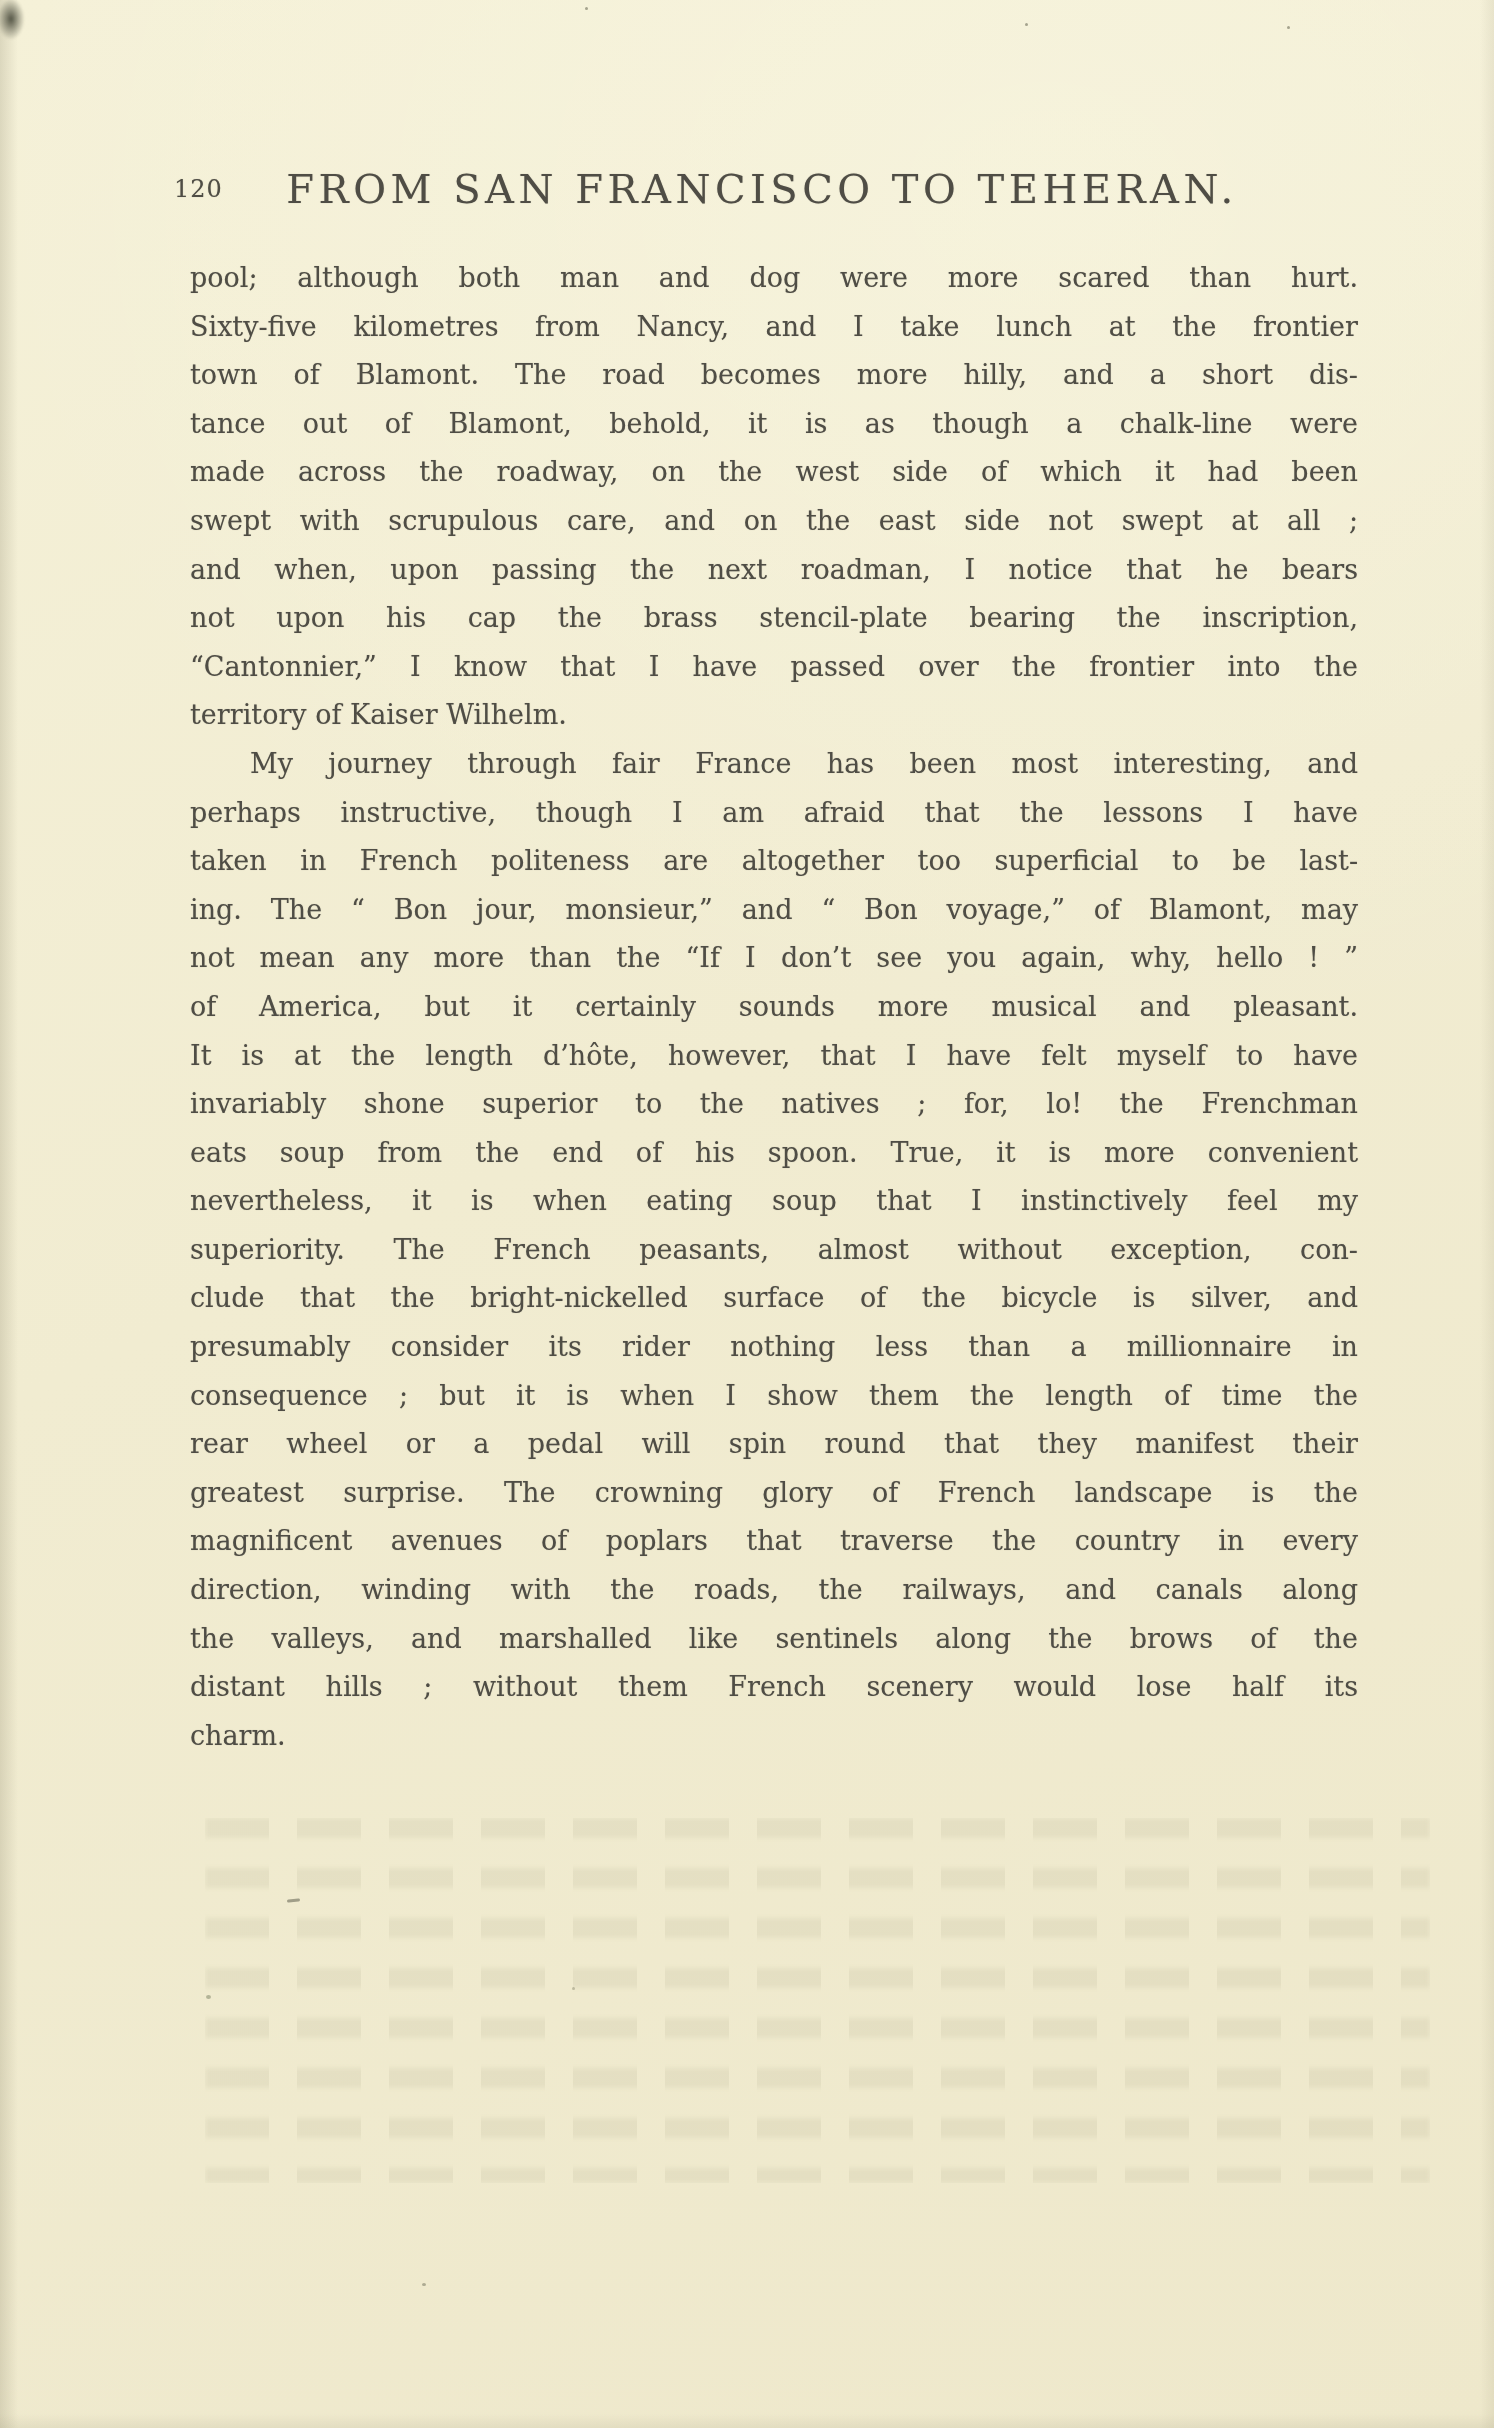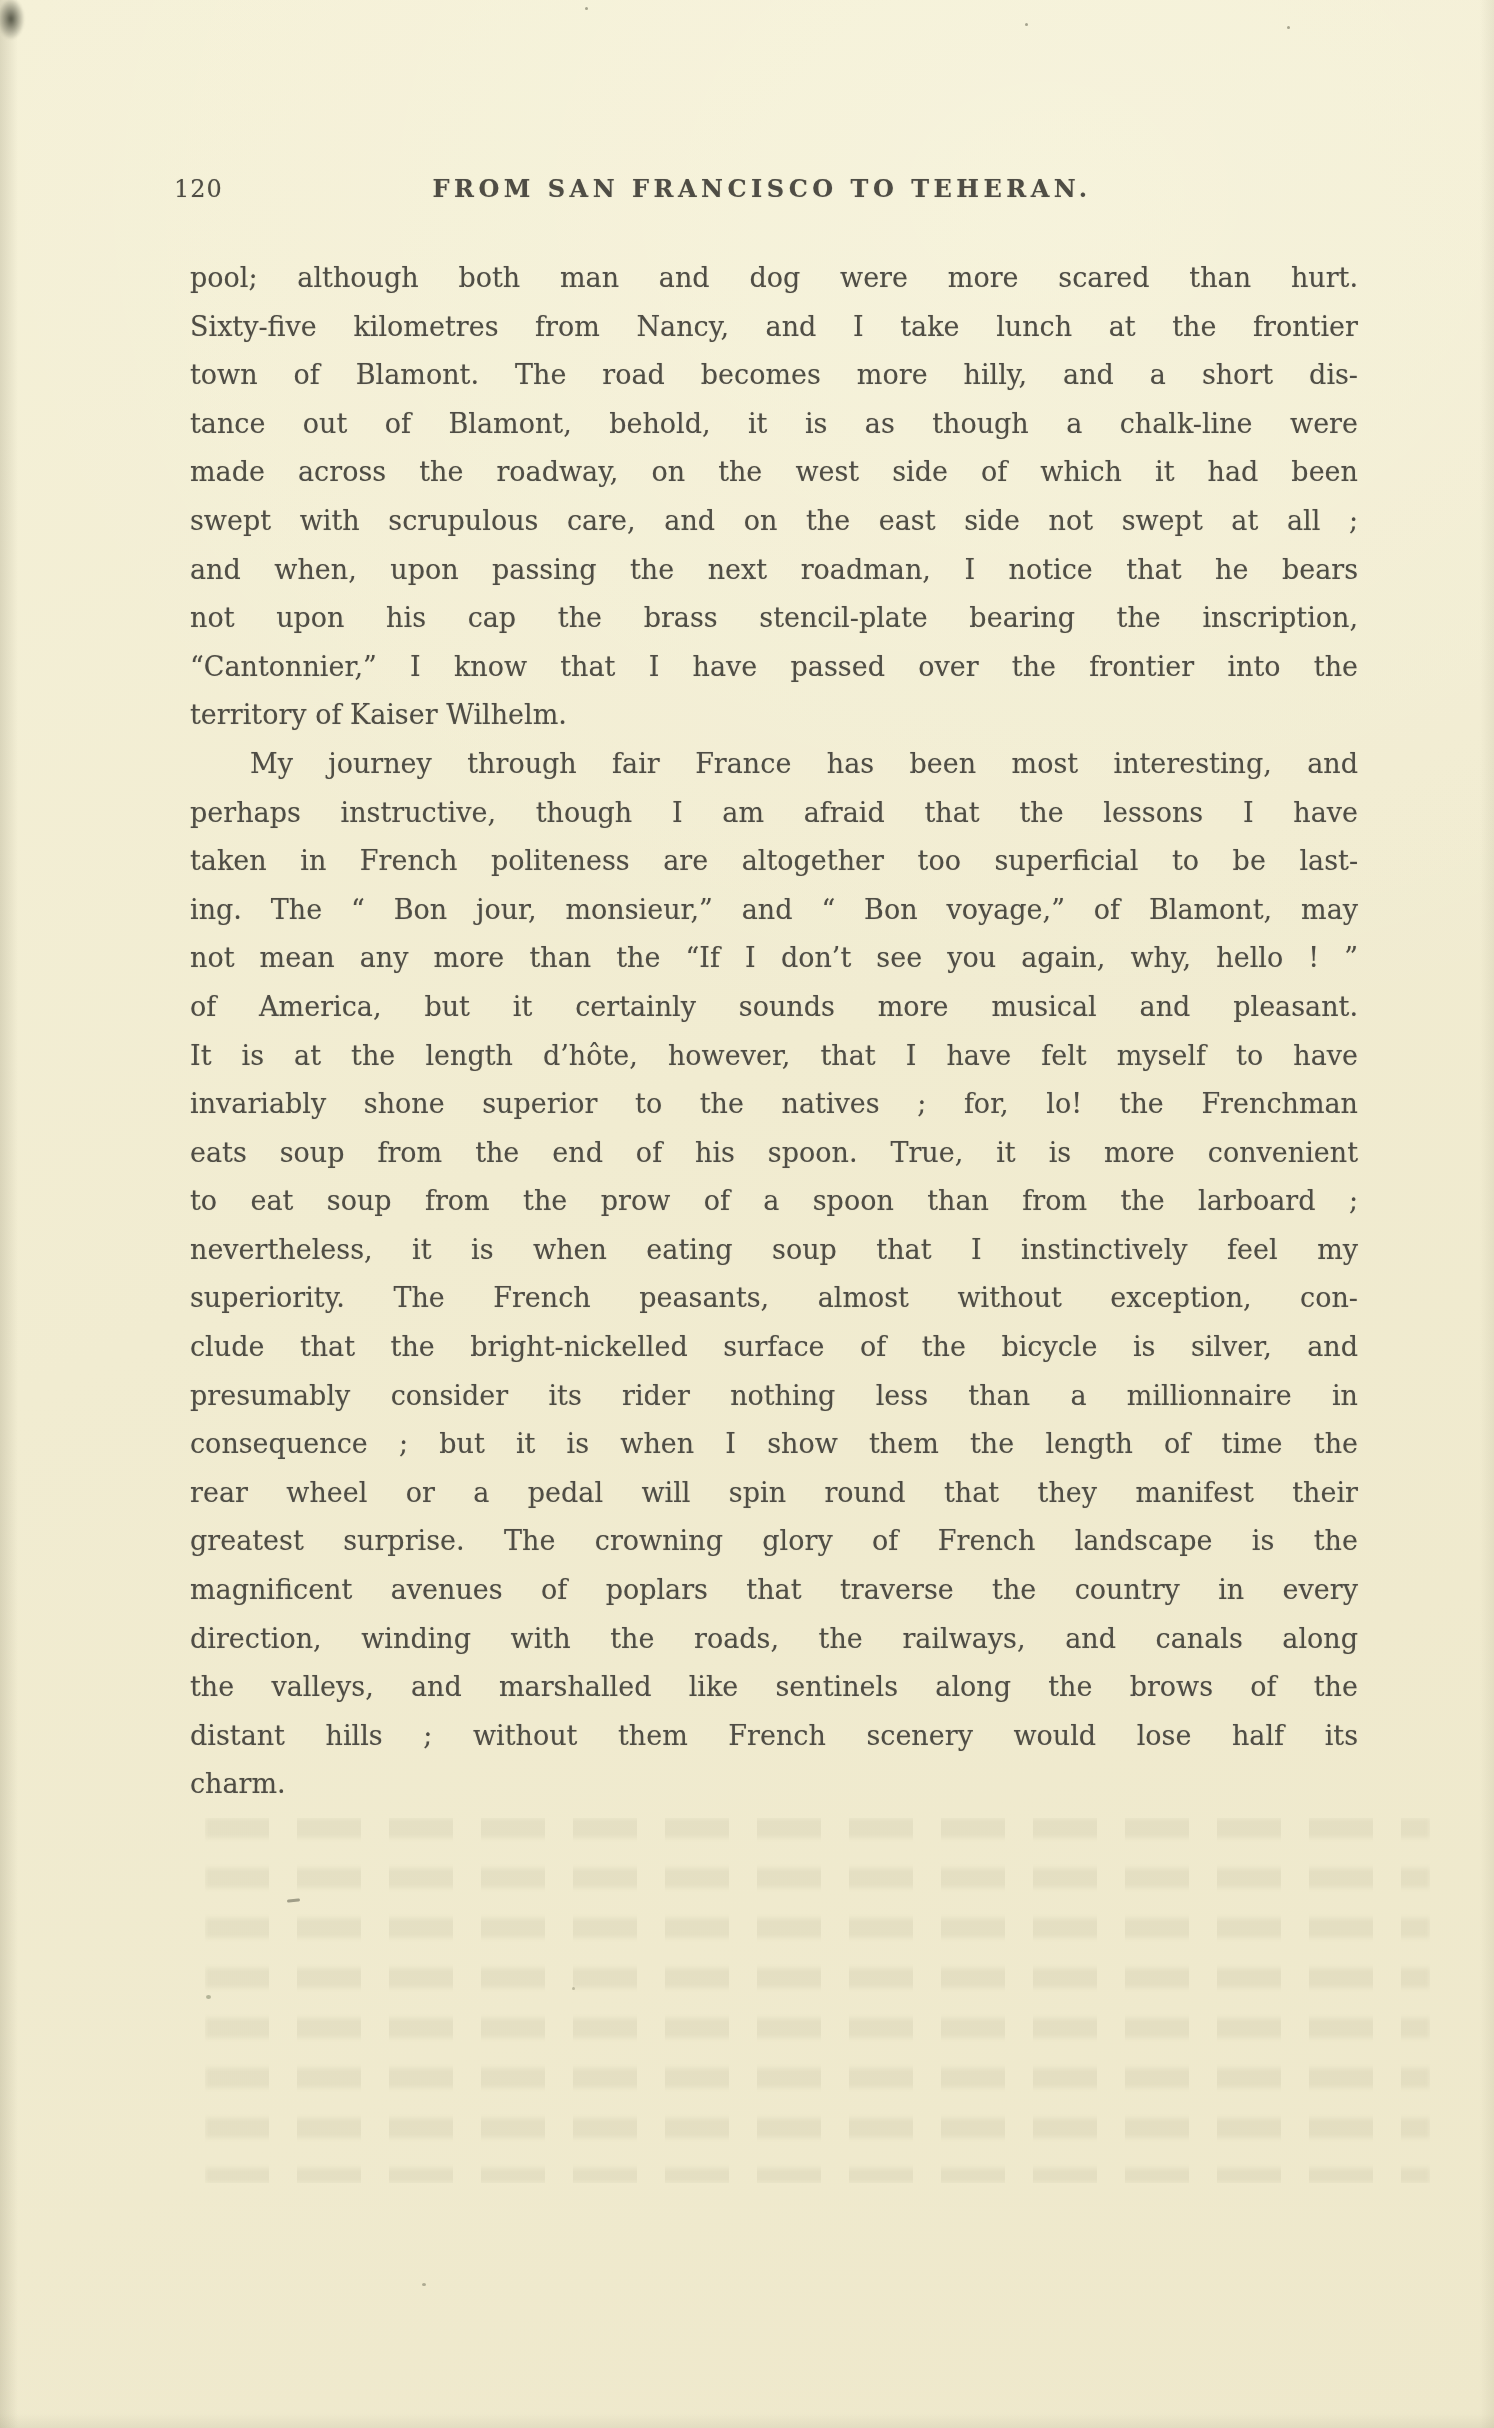--- a/index.html
+++ b/index.html
@@ -33,21 +33,21 @@
   .running-head {
     position: absolute; left: 190px; top: 168px; width: 1168px; height: 48px;
     text-shadow: 0 0 1px rgba(79,77,69,0.35);
   }
   .page-num {
     position: absolute; left: -16px; top: 0;
     font-size: 24px; letter-spacing: 1px; line-height: 42px;
   }
   .head-title {
     display: block; text-align: center; transform: translateX(-12px);
-    font-size: 24px; letter-spacing: 4.5px; line-height: 42px; font-weight: bold;
+    font-size: 40px; letter-spacing: 4.5px; line-height: 42px;
   }
   
   .text-block {
     position: absolute; left: 190px; top: 254px; width: 1168px;
     font-size: 27px; line-height: 48.6px;
     text-shadow: 0 0 1px rgba(79,77,69,0.32);
   }
   .line {
     height: 48.6px;
     text-align: justify;
@@ -108,21 +108,20 @@
       <div class="line last"><span>territory of Kaiser Wilhelm.</span></div>
       <div class="line indent"><span>My journey through fair France has been most interesting, and</span></div>
       <div class="line"><span>perhaps instructive, though I am afraid that the lessons I have</span></div>
       <div class="line"><span>taken in French politeness are altogether too superficial to be last-</span></div>
       <div class="line"><span>ing. The “ </span><span class="it">Bon jour, monsieur,</span><span>” and “ </span><span class="it">Bon voyage,</span><span>” of Blamont, may</span></div>
       <div class="line"><span>not mean any more than the “If I don’t see you again, why, hello ! ”</span></div>
       <div class="line"><span>of America, but it certainly sounds more musical and pleasant.</span></div>
       <div class="line"><span>It is at the </span><span class="it">length d’hôte</span><span>, however, that I have felt myself to have</span></div>
       <div class="line"><span>invariably shone superior to the natives ; for, lo! the Frenchman</span></div>
       <div class="line"><span>eats soup from the end of his spoon. True, it is more convenient</span></div>
-      <div class="line"><span>to eat soup from the prow of a spoon than from the larboard ;</span></div>
       <div class="line"><span>nevertheless, it is when eating soup that I instinctively feel my</span></div>
       <div class="line"><span>superiority. The French peasants, almost without exception, con-</span></div>
       <div class="line"><span>clude that the bright-nickelled surface of the bicycle is silver, and</span></div>
       <div class="line"><span>presumably consider its rider nothing less than a millionnaire in</span></div>
       <div class="line"><span>consequence ; but it is when I show them the length of time the</span></div>
       <div class="line"><span>rear wheel or a pedal will spin round that they manifest their</span></div>
       <div class="line"><span>greatest surprise. The crowning glory of French landscape is the</span></div>
       <div class="line"><span>magnificent avenues of poplars that traverse the country in every</span></div>
       <div class="line"><span>direction, winding with the roads, the railways, and canals along</span></div>
       <div class="line"><span>the valleys, and marshalled like sentinels along the brows of the</span></div>

